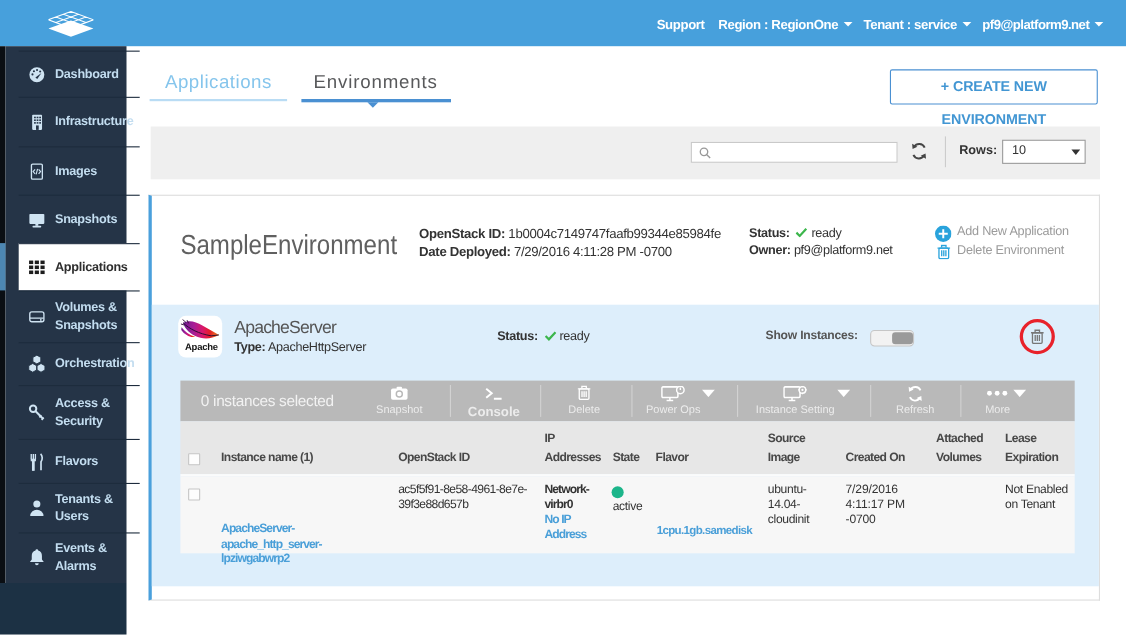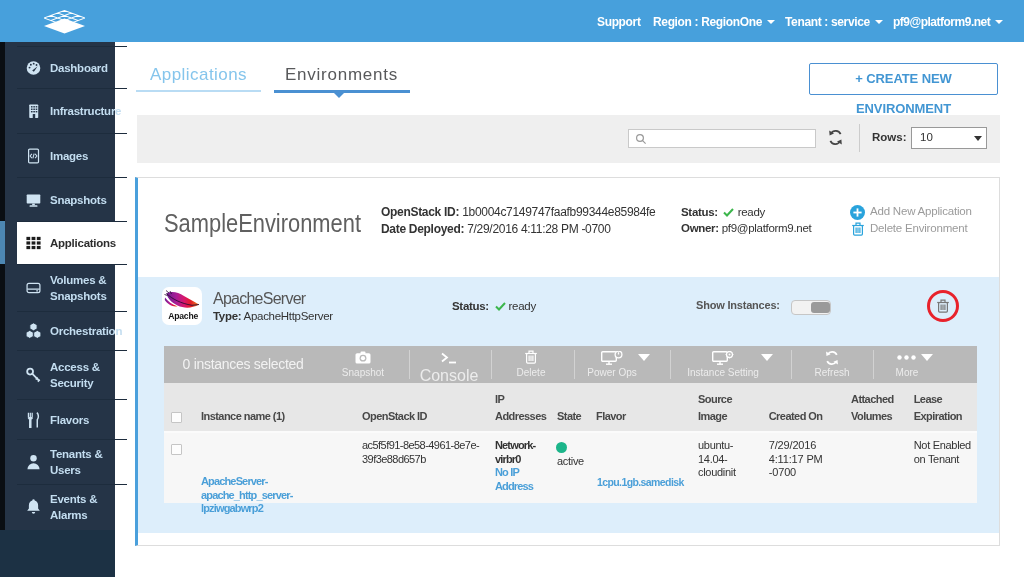--- a/index.html
+++ b/index.html
@@ -310,21 +310,21 @@
         <circle cx="8" cy="7.2" r="3.4" fill="#b9b9b9"></circle>
         <circle cx="8" cy="7.2" r="2.1" fill="#fff"></circle>
       </svg>
     <div class="abs tlbl" style="left:333px;top:367px;width:60px;text-align:center;font-size:10px;color:#ececec;">Snapshot</div>
     <div class="tsep" style="left:409px"></div>
 
     <svg class="abs" style="left:441px;top:352px" width="16" height="12" viewBox="0 0 16 12">
         <path d="M1,1.5 L6,5.5 L1,9.5" fill="none" stroke="#fff" stroke-width="1.8"></path>
         <line x1="8" y1="10.5" x2="15" y2="10.5" stroke="#fff" stroke-width="1.8"></line>
       </svg>
-    <div class="abs tlbl" style="left:419px;top:367px;width:60px;text-align:center;font-size:16px;color:#ececec;">Console</div>
+    <div class="abs tlbl" style="left:419px;top:367px;width:60px;text-align:center;font-size:12px;color:#ececec;font-weight:bold;">Console</div>
     <div class="tsep" style="left:491px"></div>
 
     <svg class="abs" style="left:525px;top:350px" width="12" height="14" viewBox="0 0 12 14">
         <g fill="none" stroke="#fff" stroke-width="1.2">
           <rect x="1.6" y="3.5" width="8.8" height="9.6" rx="1"></rect>
           <line x1="0.2" y1="3.5" x2="11.8" y2="3.5"></line>
           <path d="M4,3 L4,1.2 L8,1.2 L8,3"></path>
           <line x1="4.1" y1="5.6" x2="4.1" y2="11"></line>
           <line x1="6" y1="5.6" x2="6" y2="11"></line>
           <line x1="7.9" y1="5.6" x2="7.9" y2="11"></line>

